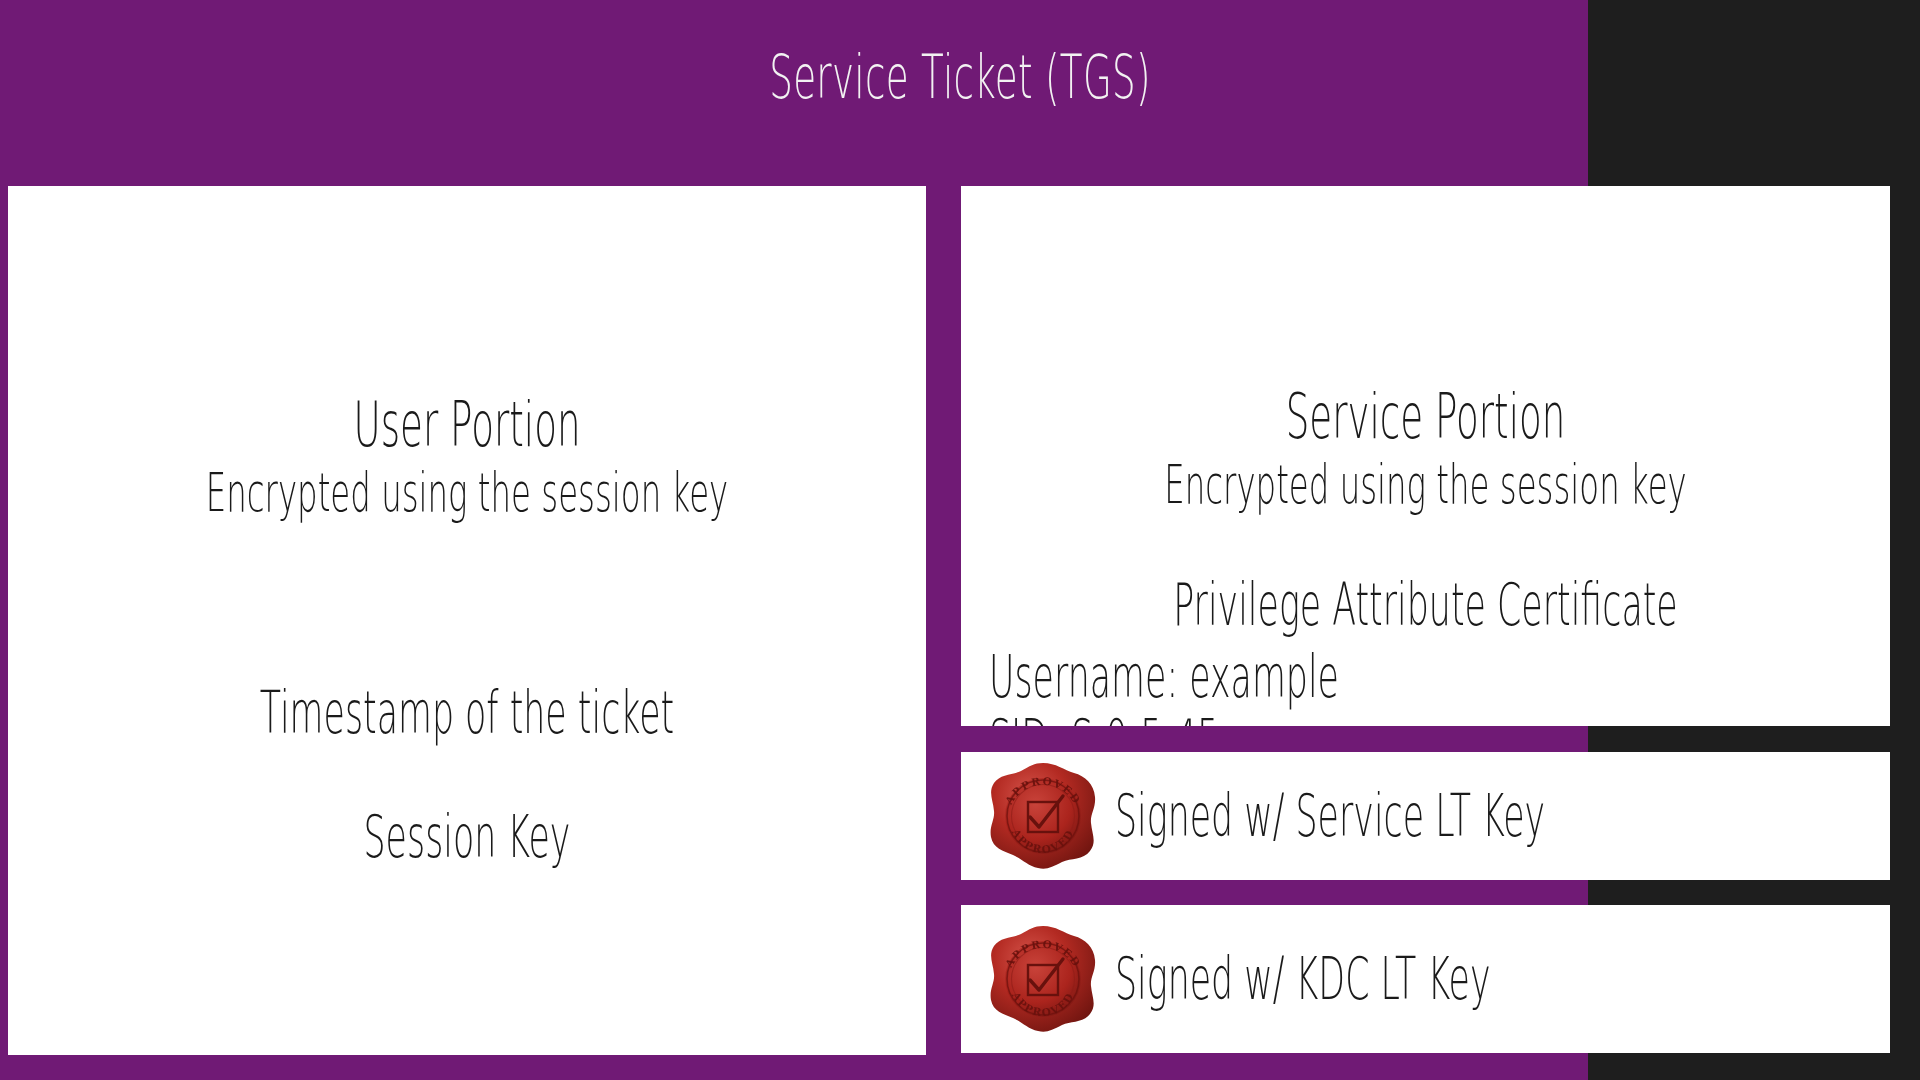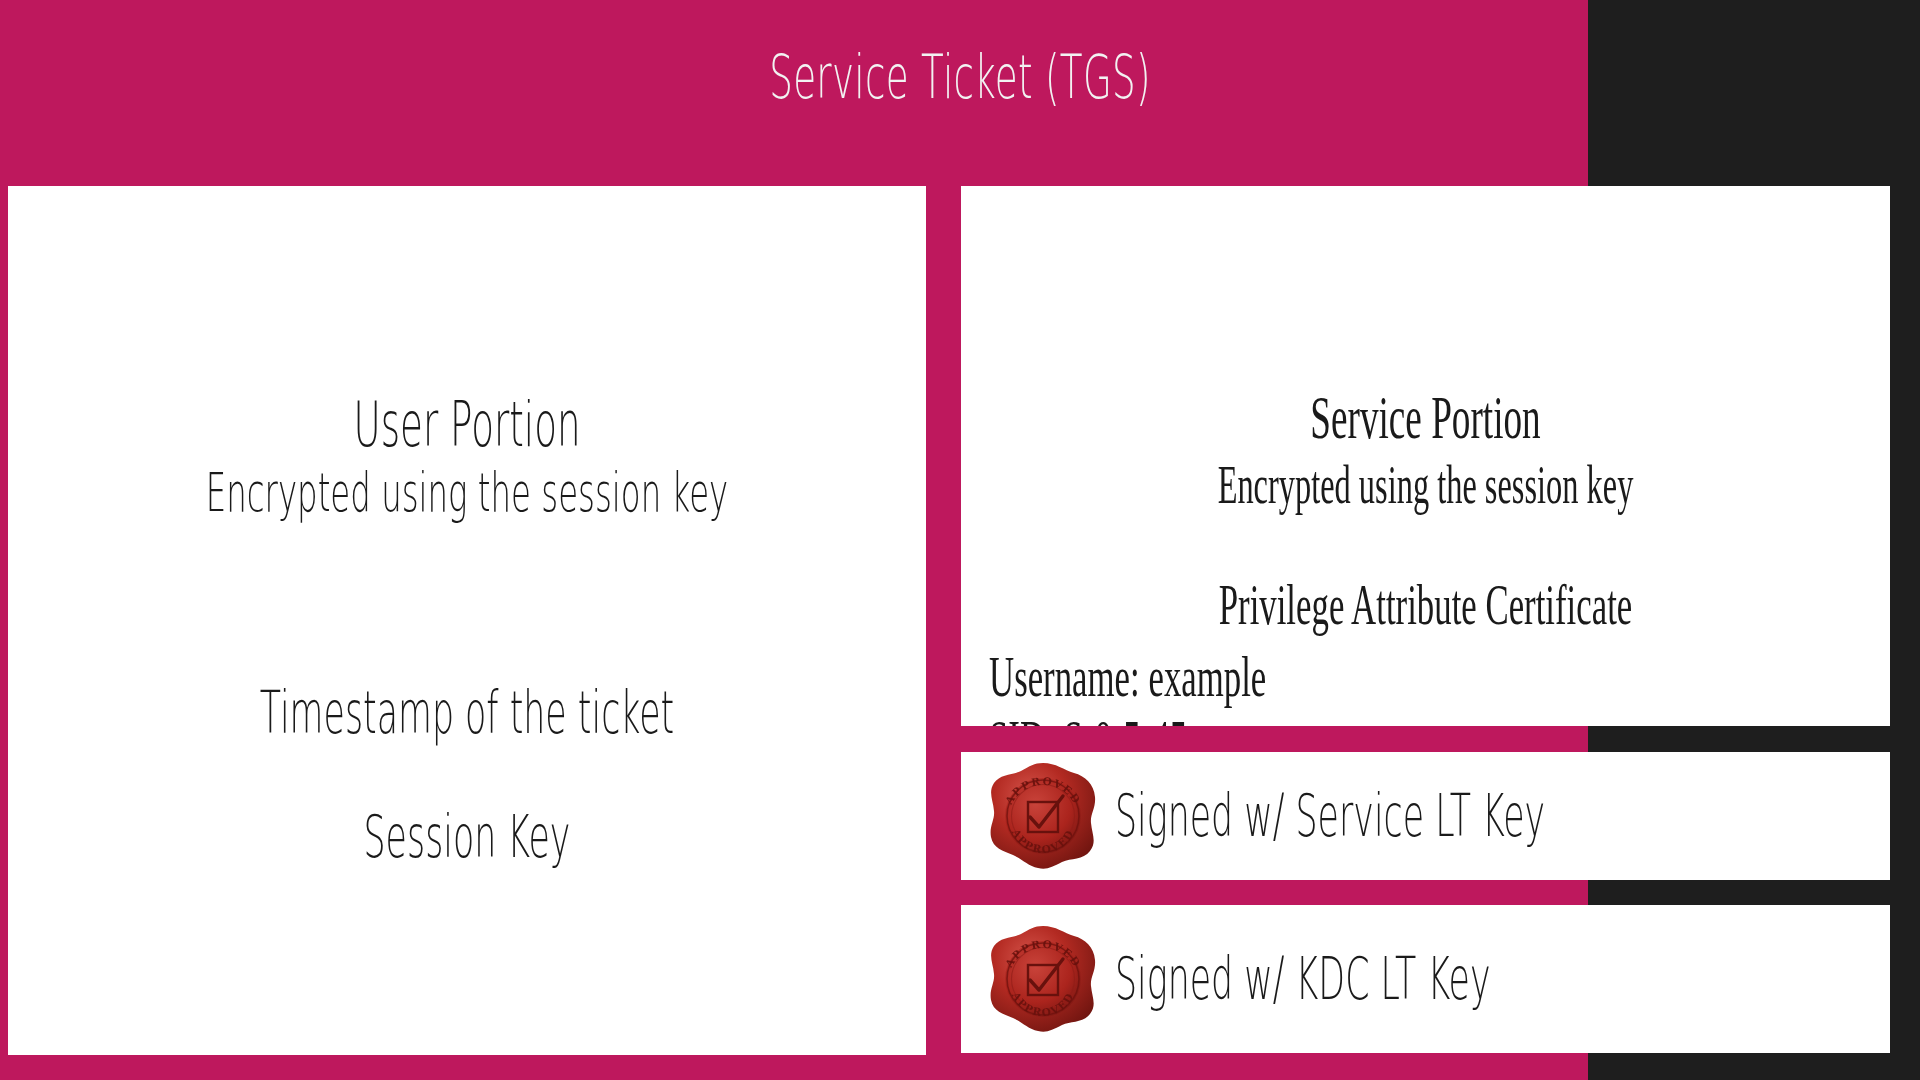--- a/index.html
+++ b/index.html
@@ -12,21 +12,21 @@
     width: 1920px;
     height: 1080px;
     overflow: hidden;
     font-family: "DejaVu Sans", "Liberation Sans", sans-serif;
   }
 
   #slide {
     position: relative;
     width: 1588px;
     height: 1080px;
-    background: #be185d;
+    background: #701a75;
   }
 
   
   .slide-title {
     position: absolute;
     left: 0;
     top: 44px;
     width: 1920px;
     text-align: center;
     color: #f2f2f2;
@@ -53,21 +53,20 @@
     top: 186px;
     width: 918px;
     height: 869px;
   }
 
   .panel-service {
     left: 961px;
     top: 186px;
     width: 929px;
     height: 540px;
-    font-family: Liberation Serif, serif;
   }
 
   .signed-row {
     left: 961px;
     width: 929px;
     height: 128px;
     display: flex;
     align-items: center;
   }
   .signed-row-1 { top: 752px; }

